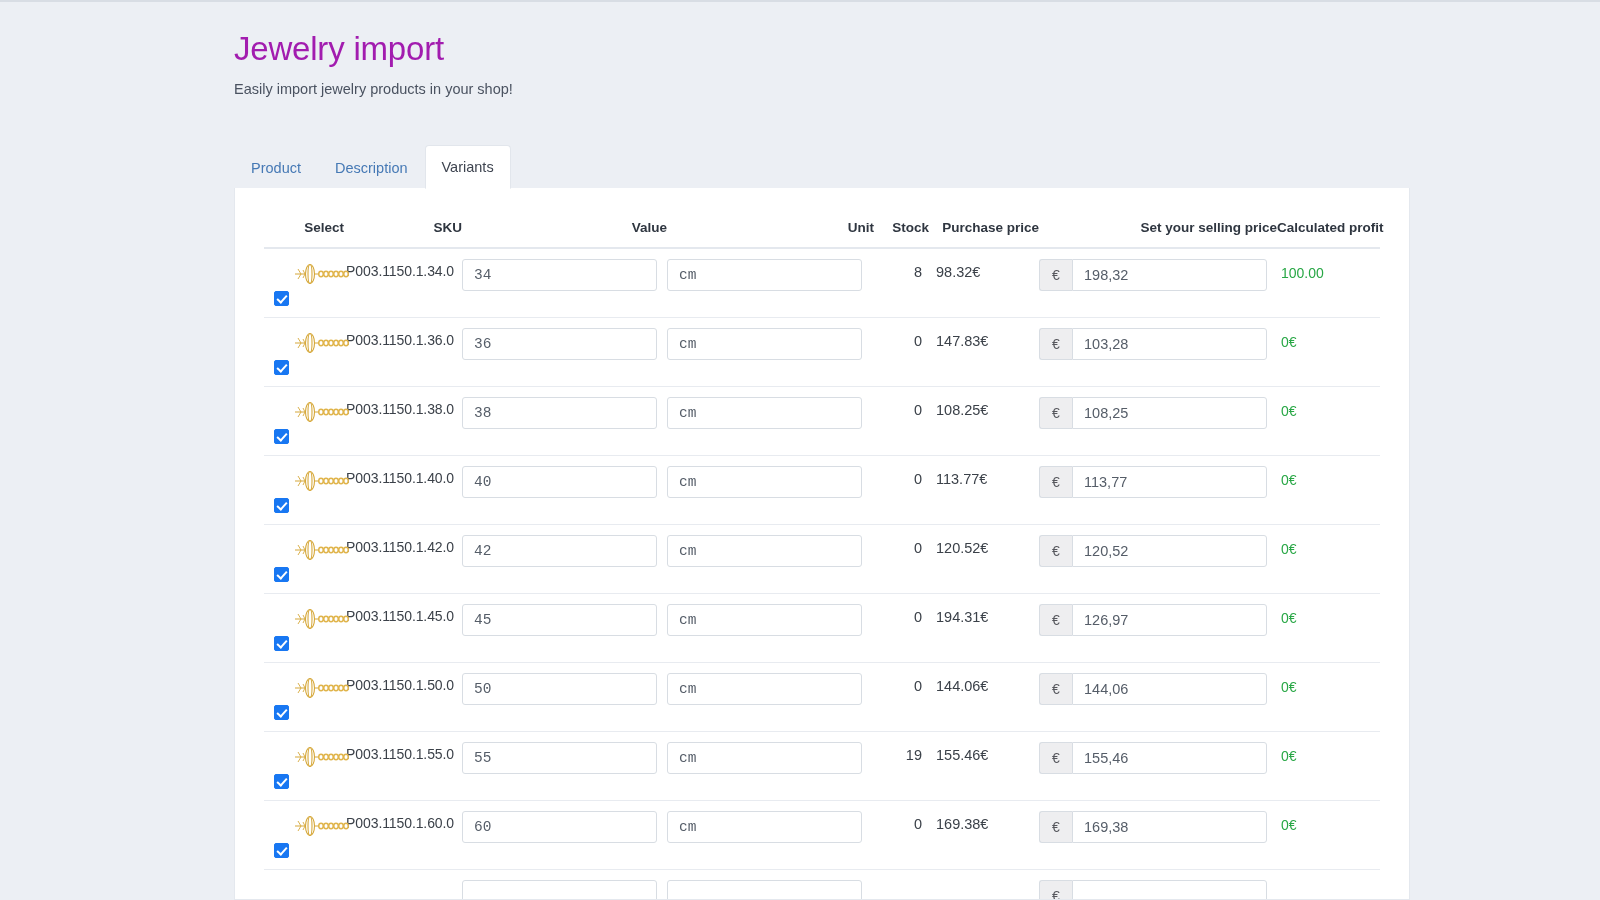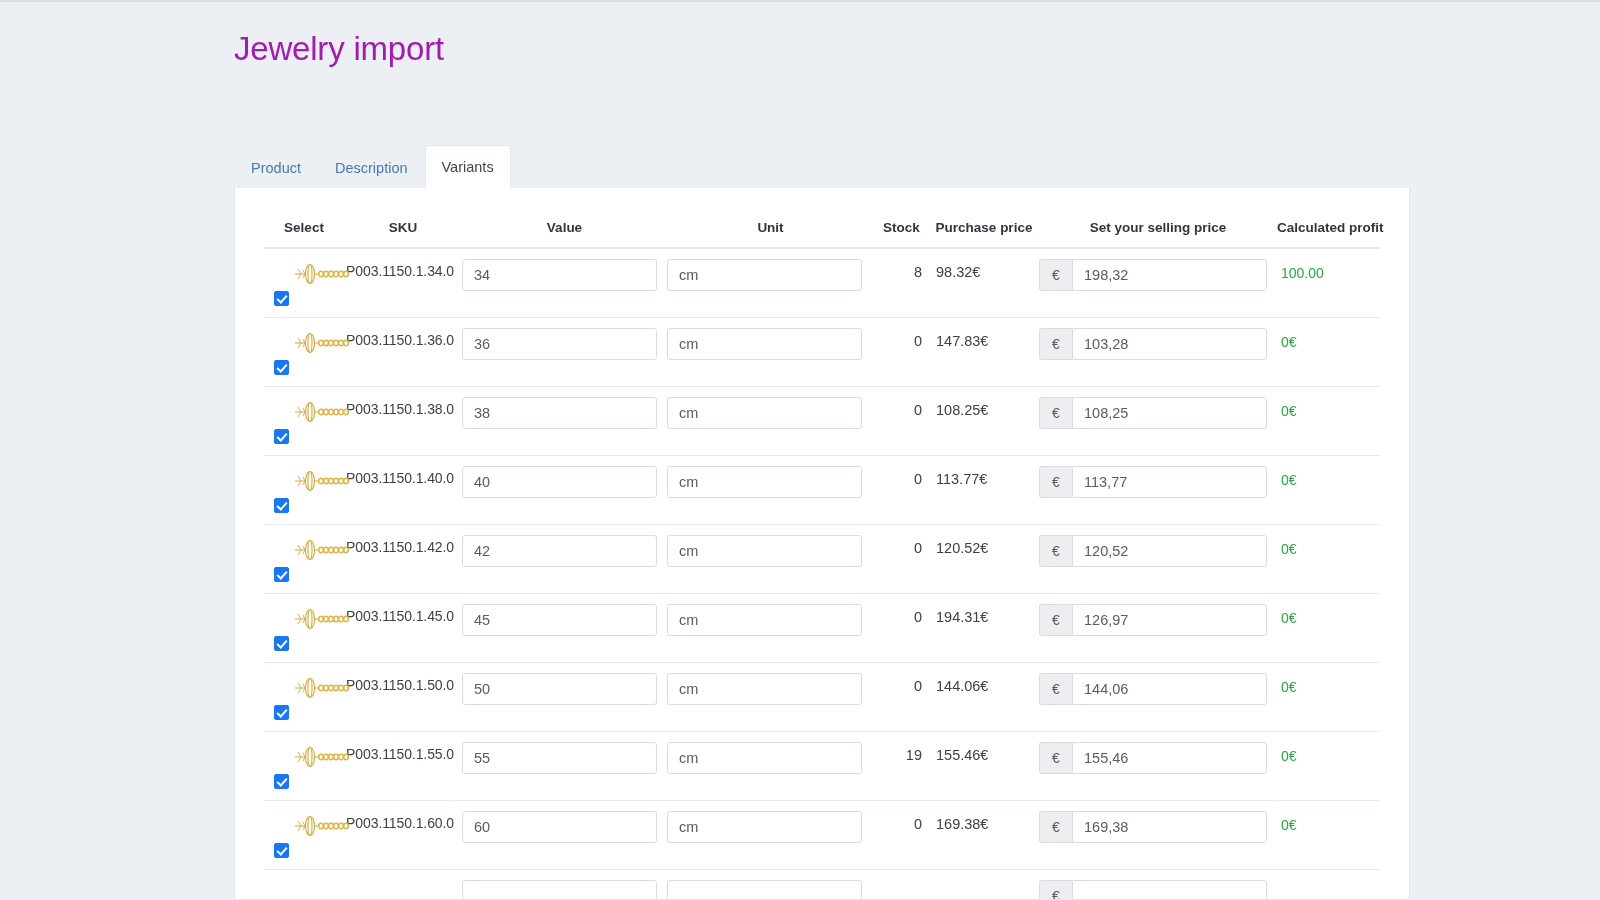--- a/index.html
+++ b/index.html
@@ -113,21 +113,21 @@
     margin: 0 auto;
     border-collapse: collapse;
     table-layout: fixed;
     font-size: 14.5px;
   }
 
   .variants-table thead th {
     font-size: 13.5px;
     font-weight: bold;
     color: #2f3640;
-    text-align: center;
+    text-align: right;
     padding: 32px 0 12px 0;
     border-bottom: 2px solid #e4e8ee;
     vertical-align: bottom;
     white-space: nowrap;
   }
 
   
   col.c-select  { width: 80px;  }
   col.c-sku     { width: 118px; }
   col.c-value   { width: 205px; }
@@ -203,21 +203,21 @@
   
   .cell-pad { padding-top: 10px !important; }
   .txt {
     width: 195px;
     height: 32px;
     border: 1px solid #d8dde3;
     border-radius: 3px;
     background: #fff;
     padding: 0 11px;
     font-size: 14.5px;
-    font-family: Liberation Sans, sans-serif;
+    font-family: Liberation Mono, monospace;
     color: #555d68;
     outline: none;
   }
 
   .stock-cell {
     padding-top: 15px !important;
     text-align: right;
     padding-right: 7px !important;
     font-size: 14.5px;
     color: #3b4149;
@@ -269,20 +269,21 @@
     padding-left: 4px !important;
     white-space: nowrap;
   }
 </style>
 </head>
 <body>
 
 <div class="page">
 
   <h1 class="page-title">Jewelry import</h1>
+  <p class="page-subtitle">Easily import jewelry products in your shop!</p>
 
 
   <div class="tabs">
     <a class="tab" href="#">Product</a>
     <a class="tab" href="#">Description</a>
     <a class="tab active" href="#">Variants</a>
   </div>
 
   <div class="panel">
     <table class="variants-table">

